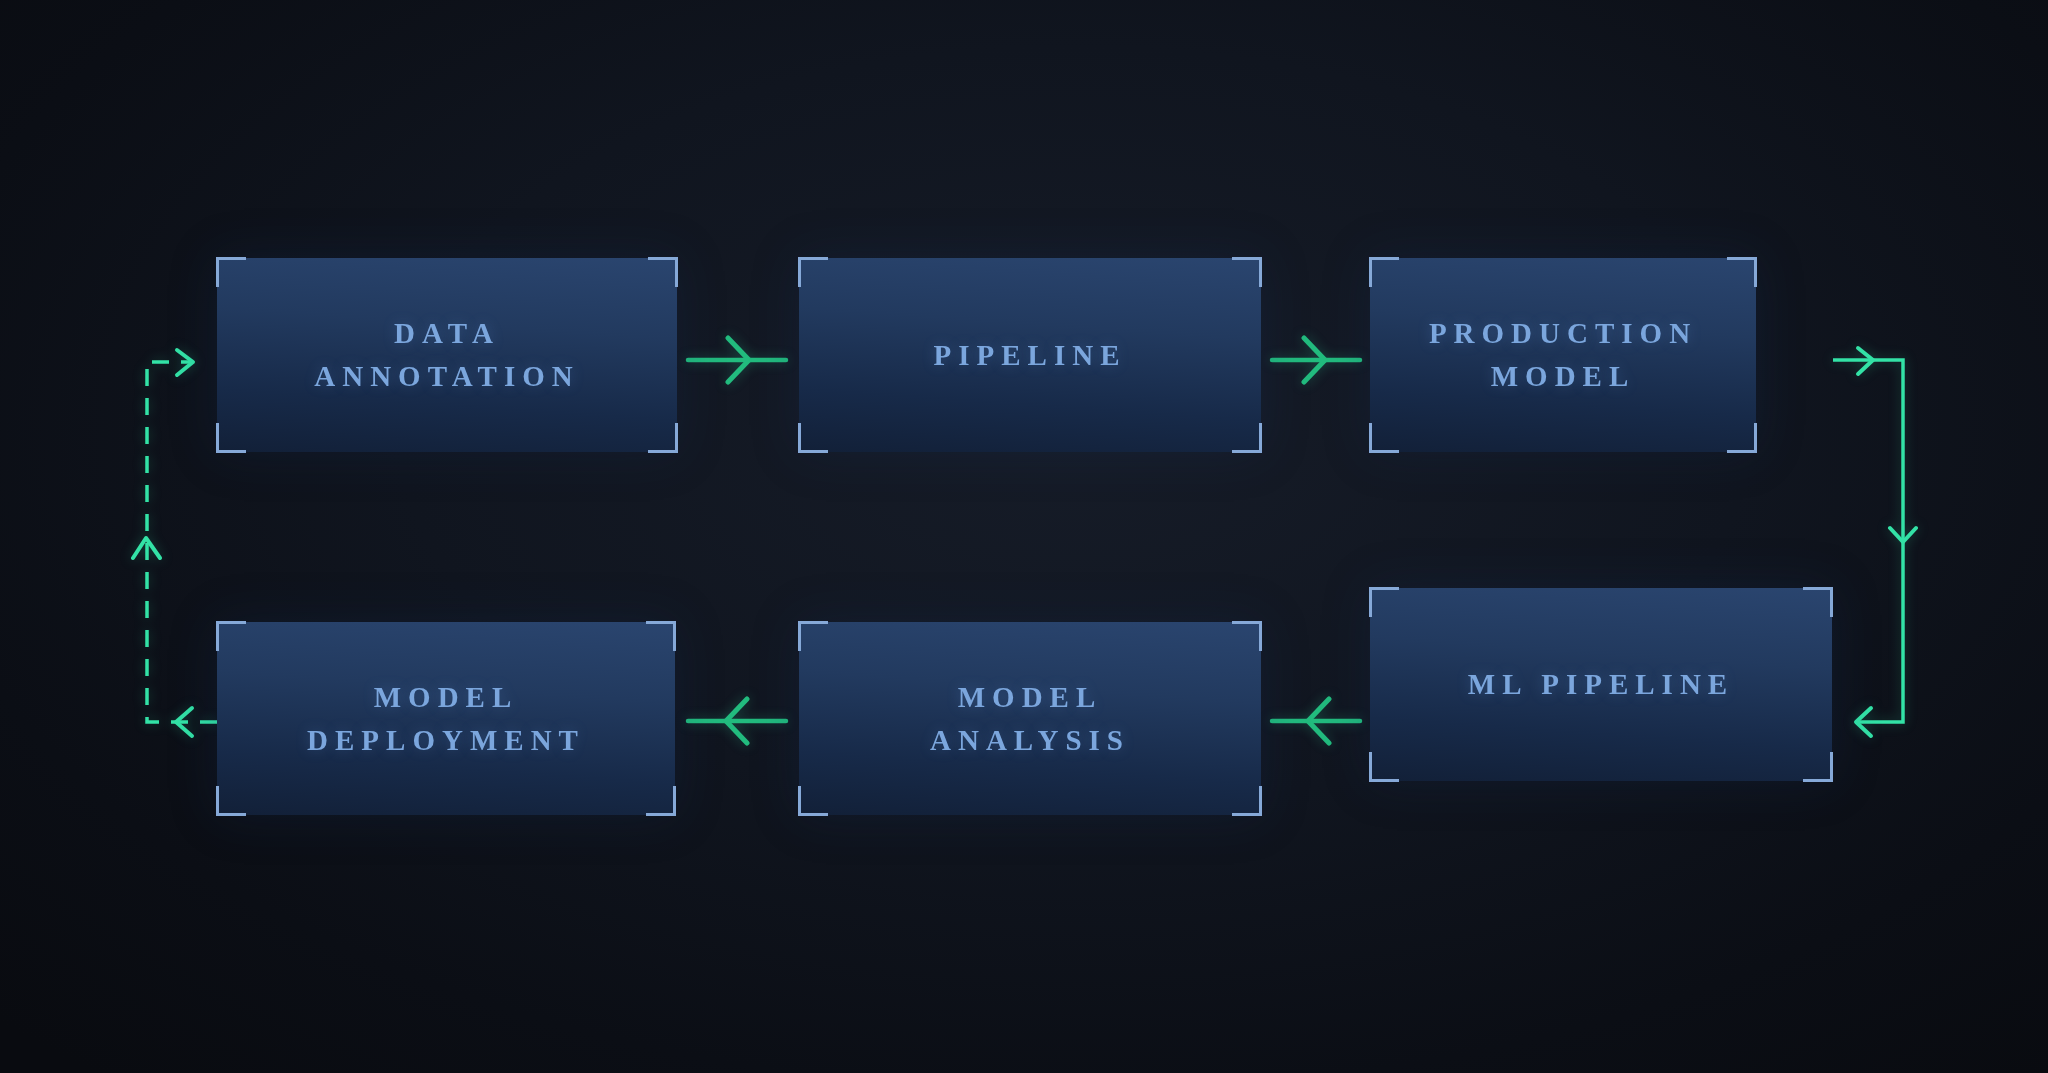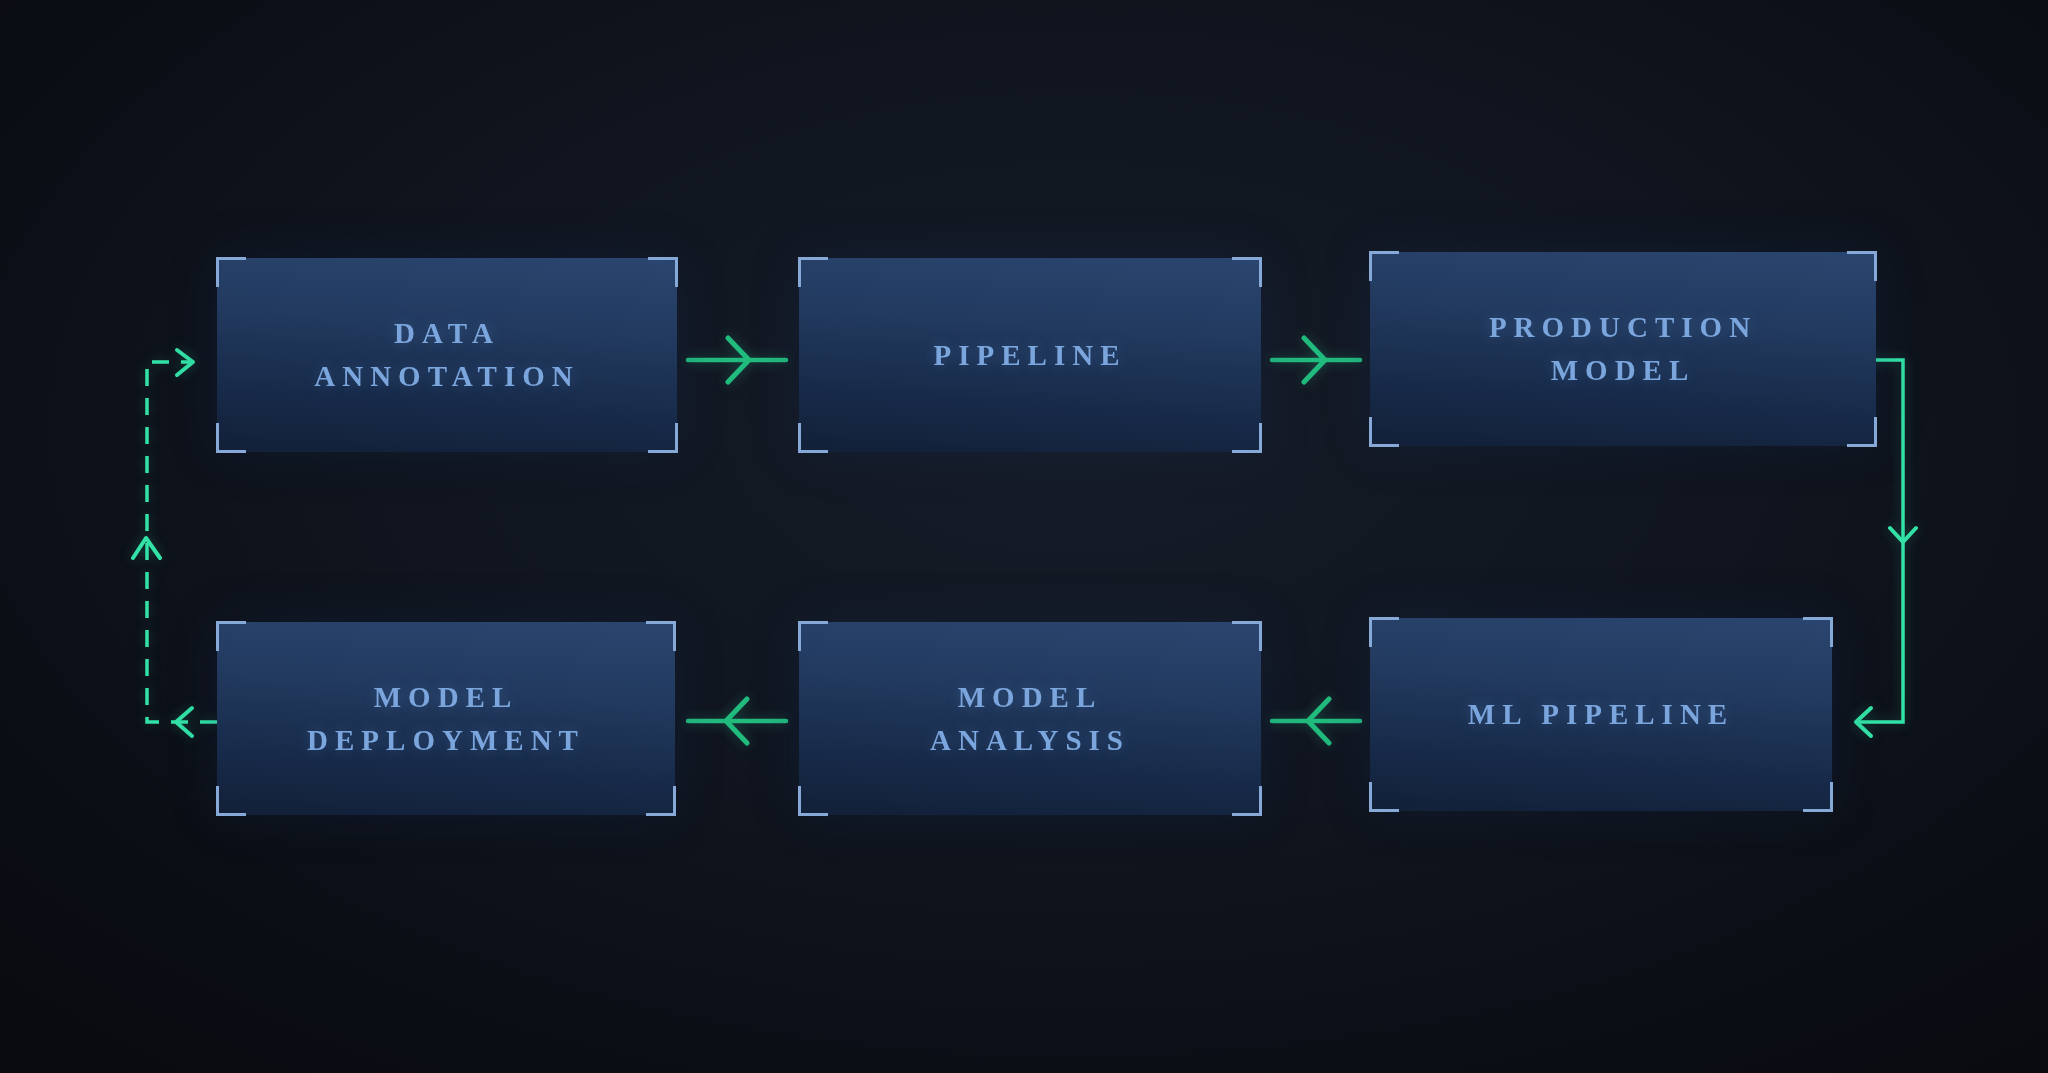--- a/index.html
+++ b/index.html
@@ -80,30 +80,30 @@
   </div>
 
   <div class="node" style="left:799px;top:258px;width:462px;height:194px">
     <span class="corner tl"></span>
     <span class="corner tr"></span>
     <span class="corner bl"></span>
     <span class="corner br"></span>
     <span class="node-label">PIPELINE</span>
   </div>
 
-  <div class="node" style="left:1370px;top:252px;width:506px;height:194px">
+  <div class="node" style="left:1370px;top:258px;width:386px;height:194px">
     <span class="corner tl"></span>
     <span class="corner tr"></span>
     <span class="corner bl"></span>
     <span class="corner br"></span>
     <span class="node-label">PRODUCTION
 MODEL</span>
   </div>
 
-  <div class="node" style="left:1370px;top:618px;width:462px;height:193px">
+  <div class="node" style="left:1370px;top:588px;width:462px;height:193px">
     <span class="corner tl"></span>
     <span class="corner tr"></span>
     <span class="corner bl"></span>
     <span class="corner br"></span>
     <span class="node-label">ML PIPELINE</span>
   </div>
 
   <div class="node" style="left:799px;top:622px;width:462px;height:193px">
     <span class="corner tl"></span>
     <span class="corner tr"></span>

